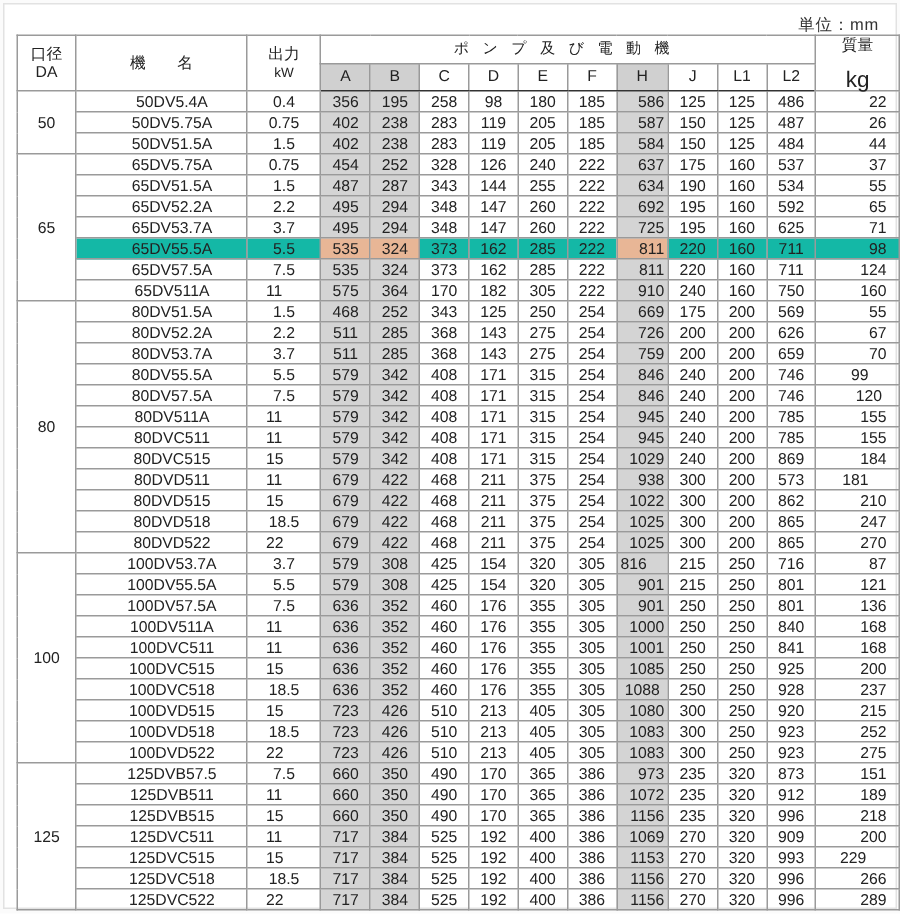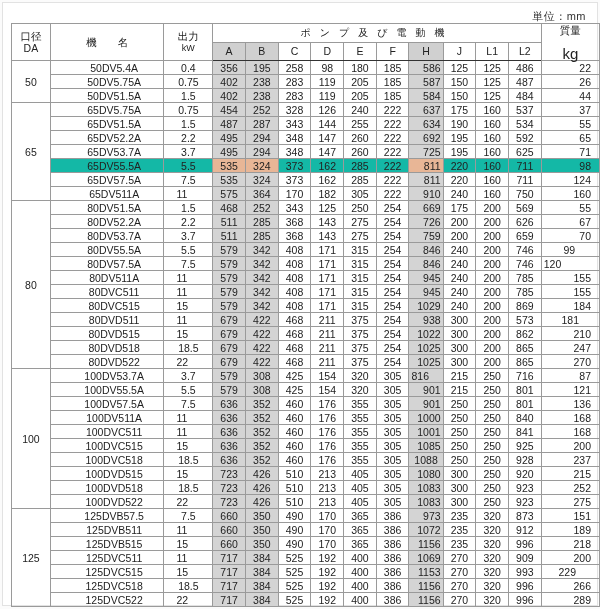--- a/index.html
+++ b/index.html
@@ -288,36 +288,36 @@
         <td class="c-n shade">579</td>
         <td class="c-n shade">342</td>
         <td class="c-n">408</td>
         <td class="c-n">171</td>
         <td class="c-n">315</td>
         <td class="c-n">254</td>
         <td class="c-n shade" style="text-align: right;">846</td>
         <td class="c-n">240</td>
         <td class="c-n">200</td>
         <td class="c-n">746</td>
-        <td class="c-kg kg-cell" style="text-align: center; padding-right: 4px;">99</td>
+        <td class="c-kg kg-cell" style="text-align: right; padding-right: 20px;">99</td>
       </tr>
       <tr>
         <td class="c-name">80DV57.5A</td>
         <td class="c-kw">7.5</td>
         <td class="c-n shade">579</td>
         <td class="c-n shade">342</td>
         <td class="c-n">408</td>
         <td class="c-n">171</td>
         <td class="c-n">315</td>
         <td class="c-n">254</td>
         <td class="c-n shade" style="text-align: right;">846</td>
         <td class="c-n">240</td>
         <td class="c-n">200</td>
         <td class="c-n">746</td>
-        <td class="c-kg kg-cell" style="text-align: left; padding-right: 0;">120</td>
+        <td class="c-kg kg-cell" style="text-align: right; padding-right: 11px;">120</td>
       </tr>
       <tr>
         <td class="c-name">80DV511A</td>
         <td class="c-kw kwleft">11</td>
         <td class="c-n shade">579</td>
         <td class="c-n shade">342</td>
         <td class="c-n">408</td>
         <td class="c-n">171</td>
         <td class="c-n">315</td>
         <td class="c-n">254</td>
@@ -635,21 +635,21 @@
         <td class="c-n shade">717</td>
         <td class="c-n shade">384</td>
         <td class="c-n">525</td>
         <td class="c-n">192</td>
         <td class="c-n">400</td>
         <td class="c-n">386</td>
         <td class="c-n shade" style="text-align: right;">1153</td>
         <td class="c-n">270</td>
         <td class="c-n">320</td>
         <td class="c-n">993</td>
-        <td class="c-kg kg-cell" style="text-align: right; padding-right: 23px;">229</td>
+        <td class="c-kg kg-cell" style="padding-right: 8px;">229</td>
       </tr>
       <tr>
         <td class="c-name">125DVC518</td>
         <td class="c-kw">18.5</td>
         <td class="c-n shade">717</td>
         <td class="c-n shade">384</td>
         <td class="c-n">525</td>
         <td class="c-n">192</td>
         <td class="c-n">400</td>
         <td class="c-n">386</td>

